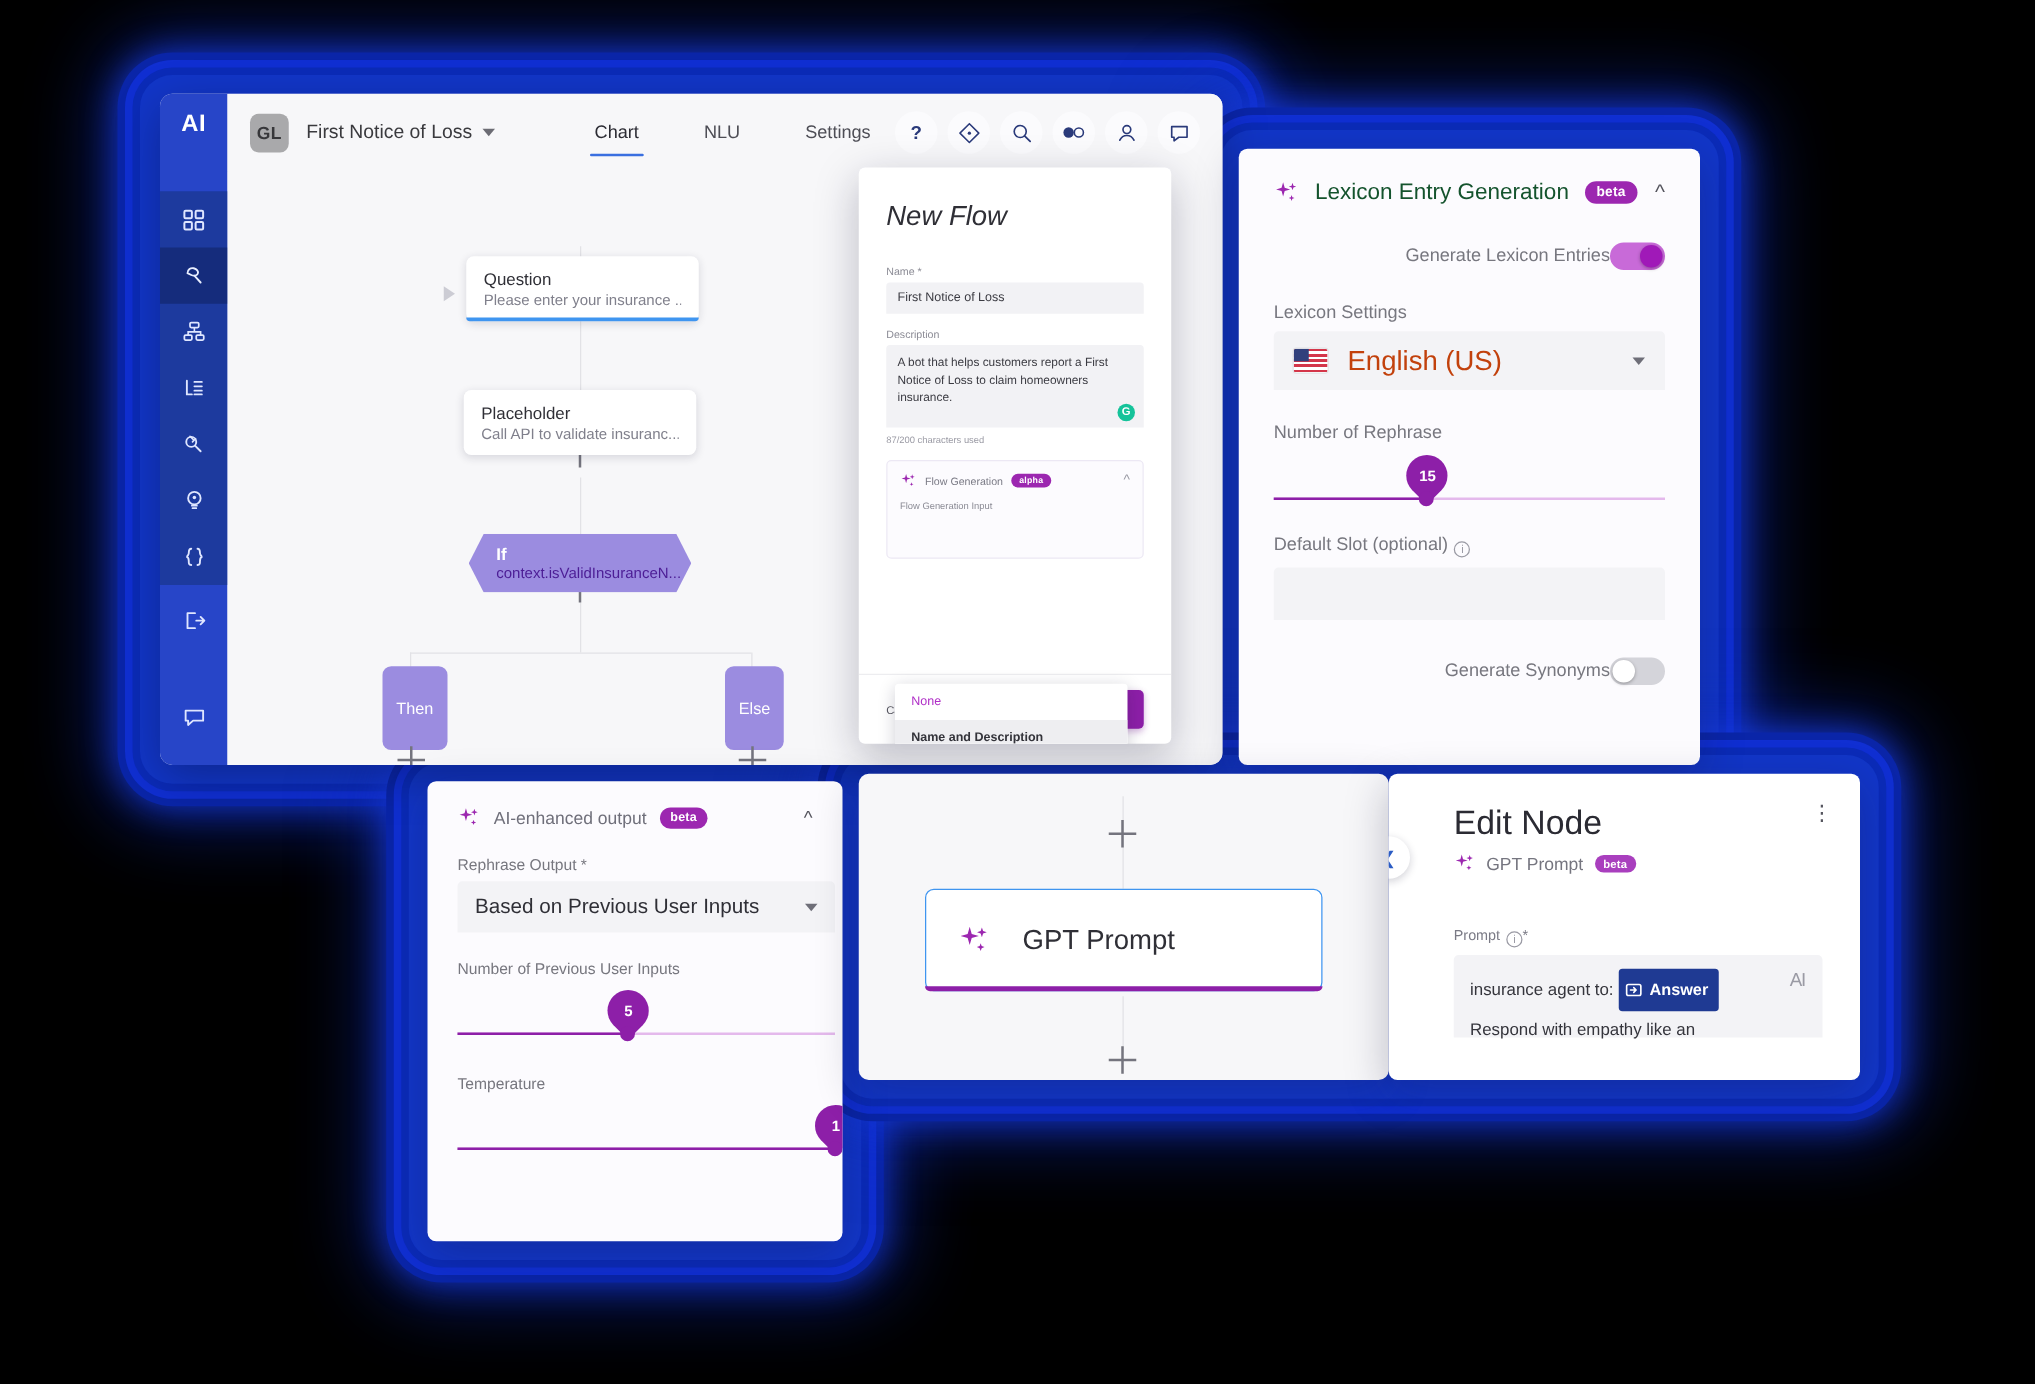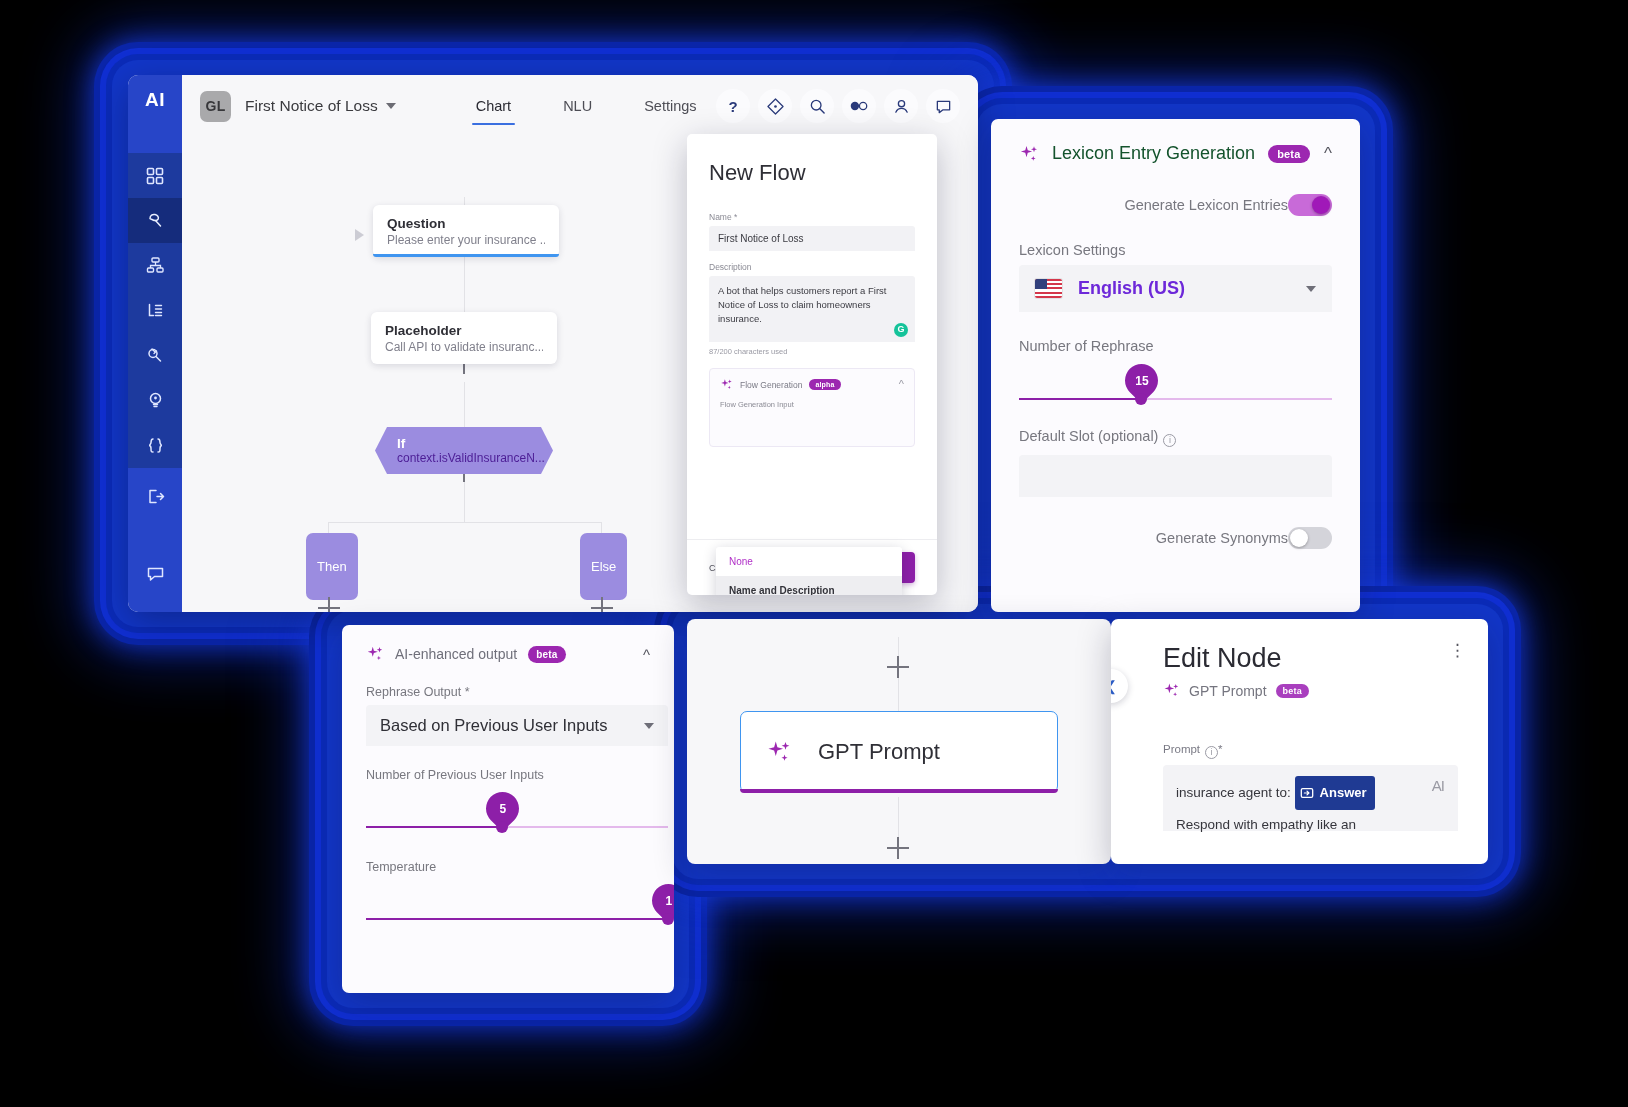--- a/index.html
+++ b/index.html
@@ -96,21 +96,21 @@
   }
 
   
   .canvas { flex: 1; position: relative; background: #f7f7f9; overflow: hidden; }
   .edge { position: absolute; background: #e2e2e6; }
   .node {
     position: absolute; background: #fff; border-radius: 6px;
     box-shadow: 0 2px 7px rgba(30,30,60,.14);
     padding: 11px 14px 10px; cursor: pointer;
   }
-  .node .ntitle { font-size: 13.5px; font-weight: 700; color: #2f2f36; margin-bottom: 2px; }
+  .node .ntitle { font-size: 13.5px; font-weight: 400; color: #2f2f36; margin-bottom: 2px; }
   .node .nsub { font-size: 12px; color: #80808c; white-space: nowrap; overflow: hidden; }
   .node.blue-underline::after {
     content: ''; position: absolute; left: 0; right: 0; bottom: 0; height: 3px;
     background: #3f95f0; border-radius: 0 0 6px 6px;
   }
   .hexnode {
     position: absolute; background: #9b8ce0; color: #fff;
     padding: 9px 22px; cursor: pointer;
     clip-path: polygon(0 50%, 12px 0, calc(100% - 12px) 0, 100% 50%, calc(100% - 12px) 100%, 12px 100%);
   }
@@ -137,21 +137,21 @@
 
   
   #new-flow-dialog {
     position: absolute; left: 687px; top: 134px;
     width: 250px; height: 461px;
     background: #fff; border-radius: 5px;
     box-shadow: 0 10px 34px rgba(20,20,50,.26);
     display: flex; flex-direction: column; overflow: hidden;
   }
   .nf-body { padding: 26px 22px 0; flex: 1; position: relative; }
-  .nf-title { font-size: 22px; color: #2f2f36; font-weight: 400; margin-bottom: 26px; }
+  .nf-title { font-size: 22px; color: #2f2f36; font-weight: 400; margin-bottom: 26px; font-style: italic; }
   .nf-label { font-size: 8.5px; color: #8b8b95; margin-bottom: 4px; }
   .nf-input {
     background: #f2f2f5; border: none; border-radius: 3px 3px 0 0;
     font-size: 10px; color: #3b3b42; padding: 7px 9px; width: 100%;
     font-family: "Liberation Sans", sans-serif;
   }
   .nf-textarea {
     background: #f2f2f5; border-radius: 3px 3px 0 0;
     font-size: 9.5px; color: #3b3b42; padding: 8px 9px; width: 100%;
     height: 66px; line-height: 1.45; position: relative;
@@ -231,21 +231,21 @@
   .flag {
     width: 27px; height: 19px; border-radius: 2px; overflow: hidden;
     position: relative; background: #fff; flex: none;
     box-shadow: 0 0 0 1px rgba(0,0,0,.07);
   }
   .flag .stripes {
     position: absolute; inset: 0;
     background: repeating-linear-gradient(#d4364a 0 2.1px, #fff 2.1px 4.2px);
   }
   .flag .canton { position: absolute; left: 0; top: 0; width: 12px; height: 10px; background: #31407c; }
-  .lx-select-val { font-size: 18px; color: #6d28d9; font-weight: bold; }
+  .lx-select-val { font-size: 22px; color: #c2410c; }
   .lx-select .caret { margin-left: auto; }
   .caret-gray {
     width: 0; height: 0; border-left: 5.5px solid transparent;
     border-right: 5.5px solid transparent; border-top: 6.5px solid #6e6e78;
   }
   .field-label { font-size: 14.5px; color: #77777f; margin-top: 26px; }
   .slider-wrap { position: relative; height: 62px; margin-top: 4px; }
   .slider-track {
     position: absolute; left: 0; right: 0; top: 40px; height: 2px; background: #e4b9ec;
   }

